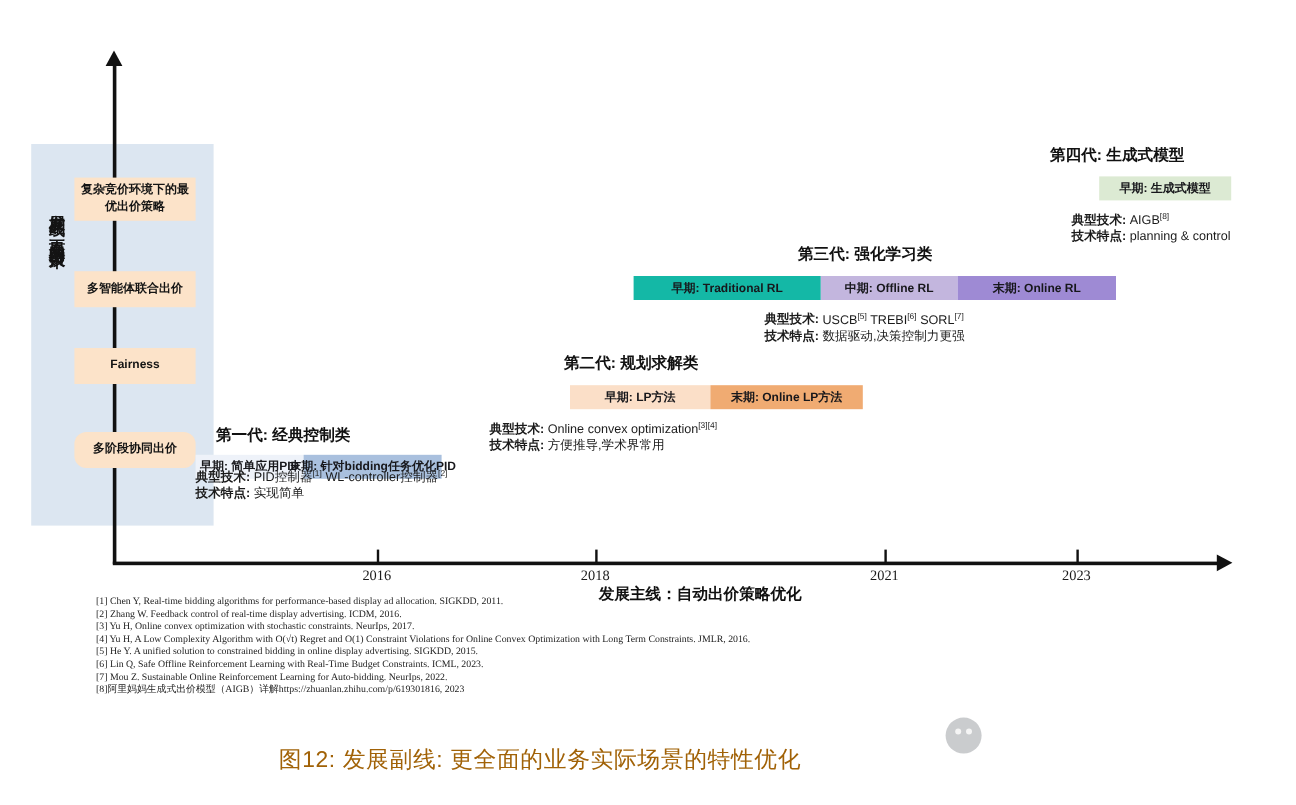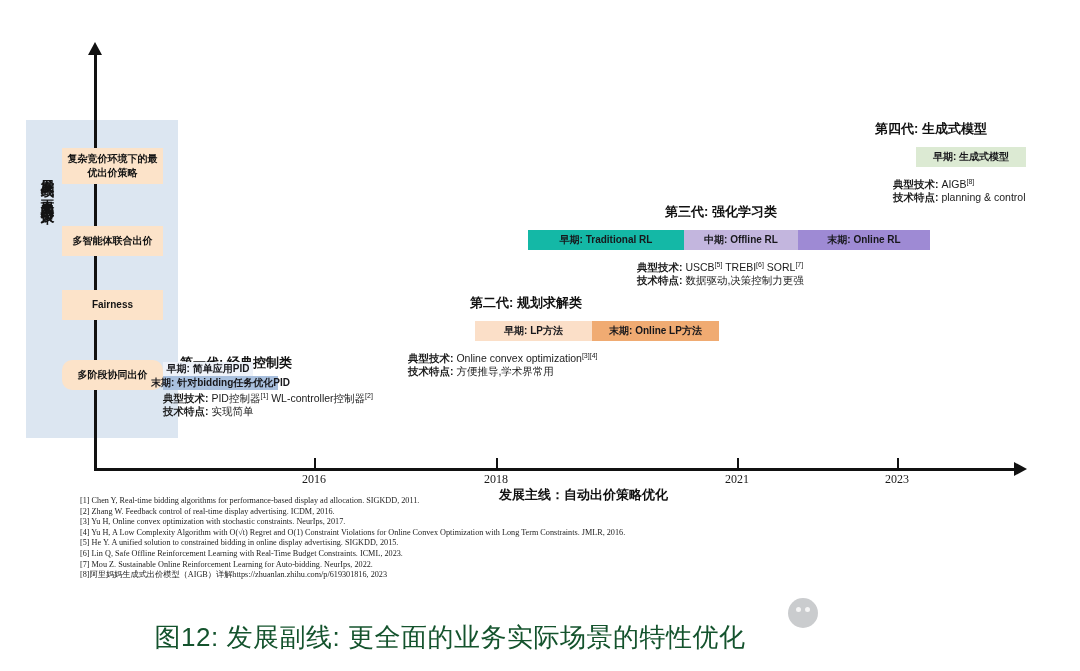--- a/index.html
+++ b/index.html
@@ -176,22 +176,22 @@
   }
   .refs div { white-space: nowrap; }
 
   
   .caption {
     position: absolute;
     left: 0;
     top: 620px;
     width: 900px;
     text-align: center;
-    font-size: 26px;
-    color: #14532d;
+    font-size: 19px;
+    color: #a16207;
     letter-spacing: 0.5px;
   }
   .watermark {
     position: absolute;
     right: 8px;
     top: 620px;
     font-size: 22px;
     color: #c6c8cb;
     letter-spacing: 3px;
     white-space: nowrap;
@@ -243,21 +243,21 @@
 
   <div id="cap-boxes">
       <div class="cap-box" style="top: 148px; height: 36px;">复杂竞价环境下的最优出价策略</div>
       <div class="cap-box" style="top: 226px; height: 30px;">多智能体联合出价</div>
       <div class="cap-box" style="top: 290px; height: 30px;">Fairness</div>
       <div class="cap-box" style="top: 360px; height: 30px; border-radius: 10px;">多阶段协同出价</div>
     </div>
 
   <div id="generations">
       <div class="gen-title" style="left: 180px; top: 354px;">第一代: 经典控制类</div>
-      <div class="bar-row" style="left: 163px; top: 362px; flex-direction: column;">
+      <div class="bar-row" style="left: 163px; top: 379px;">
         <div class="bar" style="width: 90px; background: rgb(238, 242, 249);">早期: 简单应用PID</div>
         <div class="bar" style="width: 115px; background: rgb(169, 192, 222);">末期: 针对bidding任务优化PID</div>
       </div>
       <div class="gen-detail" style="left: 163px; top: 386px;"><b>典型技术:</b> <span>PID控制器<sup>[1]</sup>  WL-controller控制器<sup>[2]</sup></span></div>
       <div class="gen-detail" style="left: 163px; top: 403px;"><b>技术特点:</b> <span>实现简单</span></div>
       <div class="gen-title" style="left: 470px; top: 294px;">第二代: 规划求解类</div>
       <div class="bar-row" style="left: 430px; top: 321px; margin-left: 45px;">
         <div class="bar" style="width: 117px; background: rgb(251, 223, 200);">早期: LP方法</div>
         <div class="bar" style="width: 127px; background: rgb(240, 171, 114);">末期: Online LP方法</div>
       </div>

